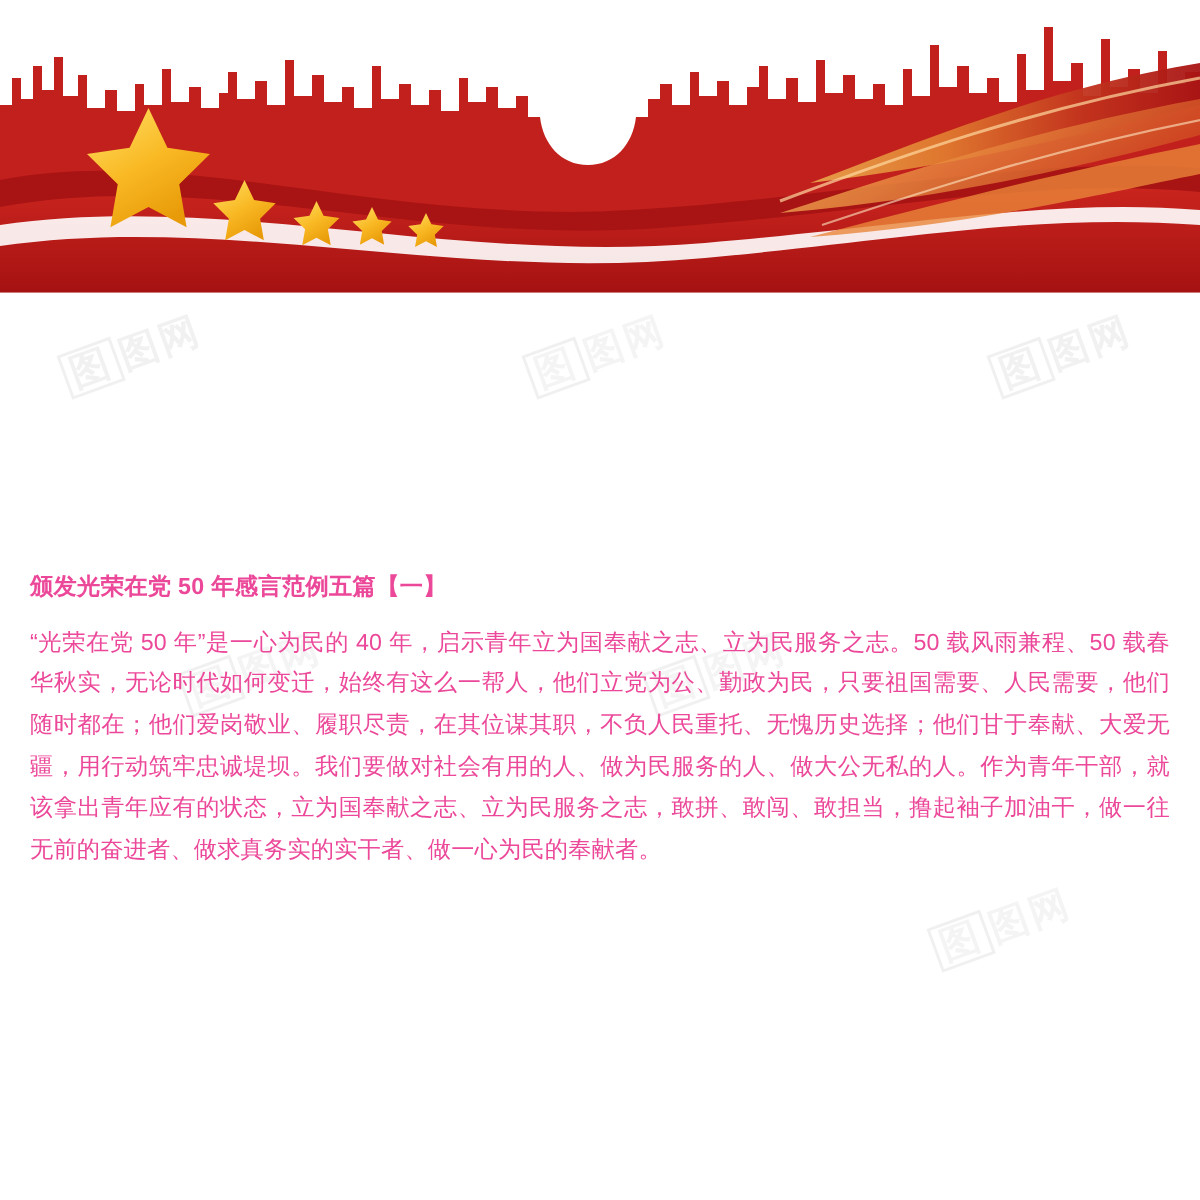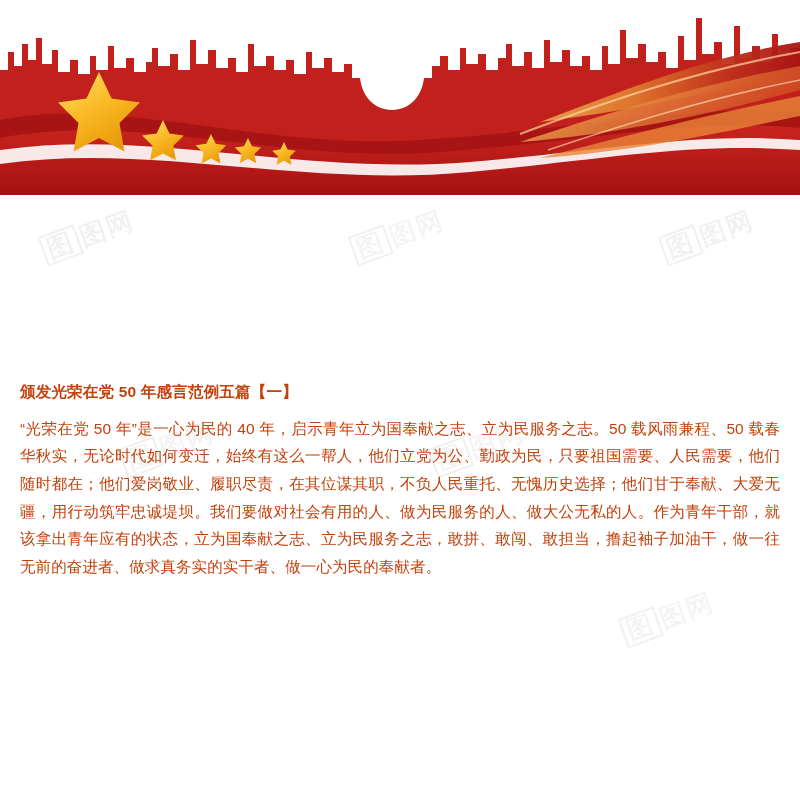--- a/index.html
+++ b/index.html
@@ -41,21 +41,21 @@
     margin-right:2px;
     line-height:1.05;
   }
   .wm-light{ color:rgba(0,0,0,0.045); }
 
   
   .doc{
     position:absolute;
     left:20px;top:380px;
     width:760px;
-    color:#c2410c;
+    color:#ec4899;
   }
   .doc-title{
     font-size:15.5px;
     font-weight:bold;
     line-height:1.6;
     margin:0 0 10px 0;
     letter-spacing:0.2px;
   }
   .doc p{
     font-size:15.5px;

